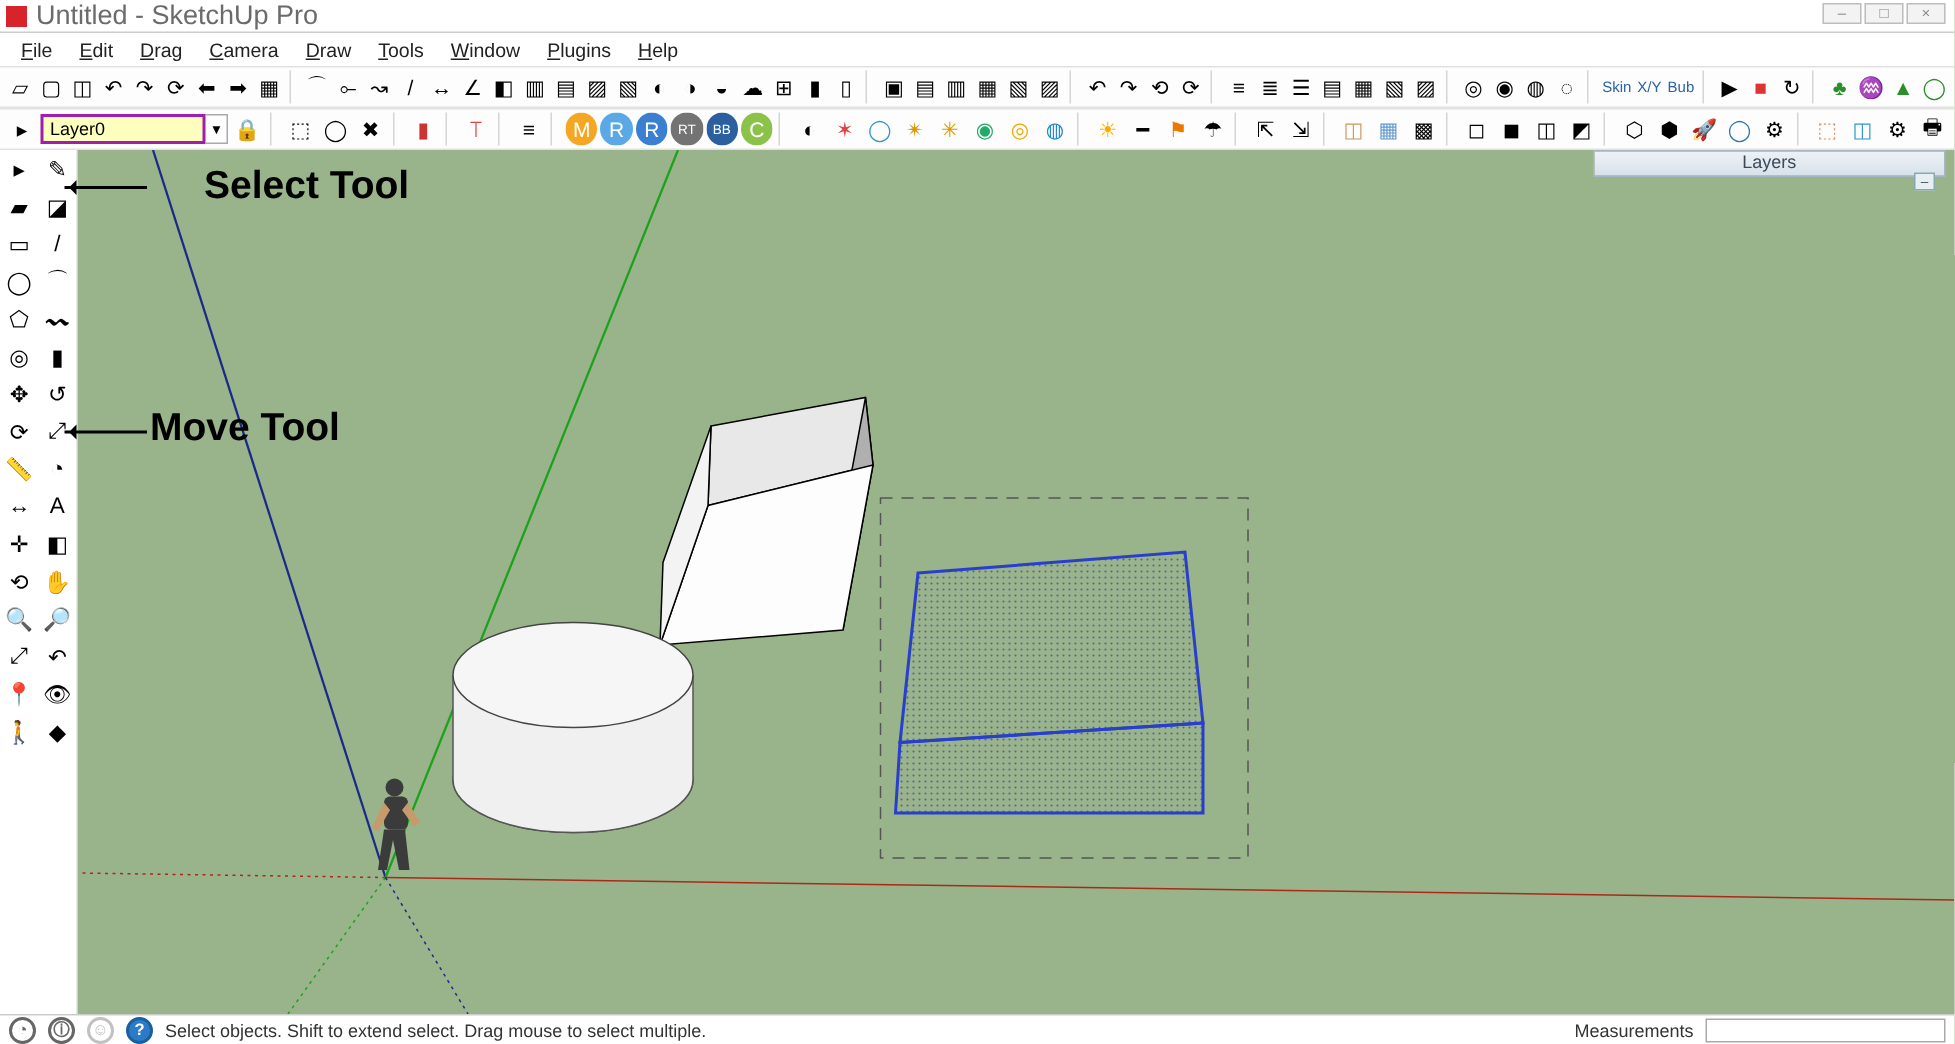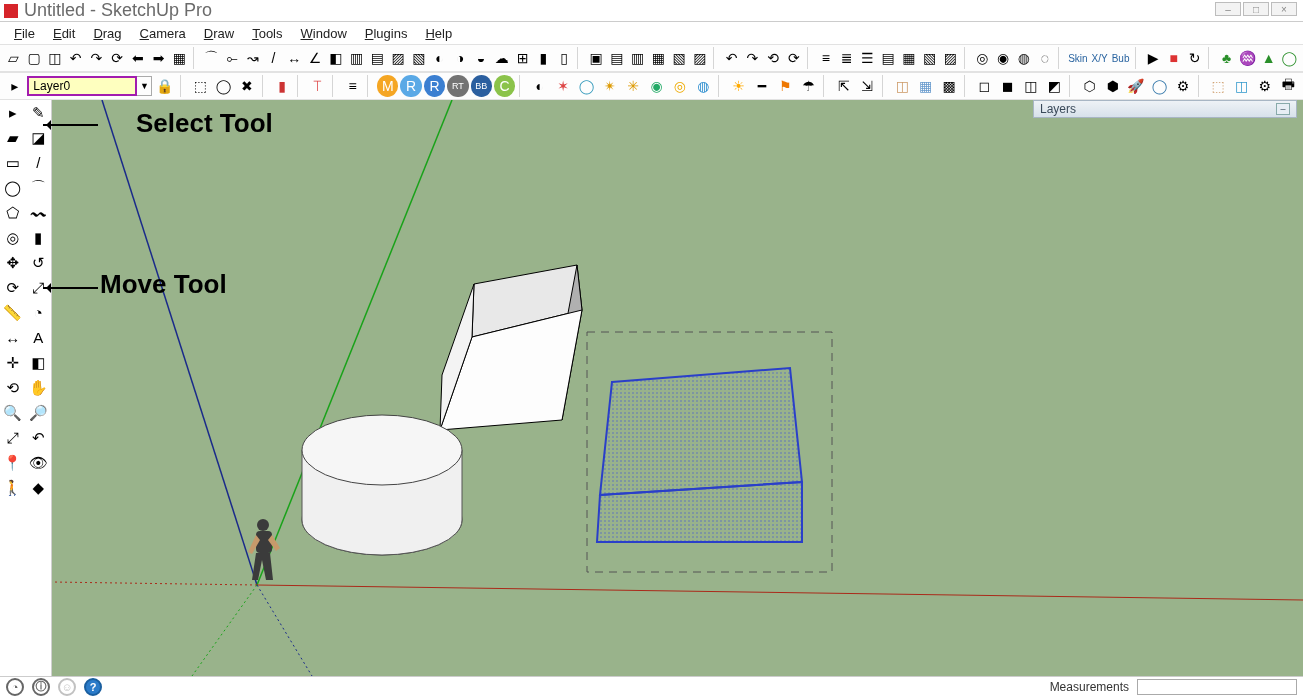--- a/index.html
+++ b/index.html
@@ -33,21 +33,21 @@
   
   .viewport { position:absolute; left:52px; top:100px; right:0; bottom:20px; background:#99b38b; overflow:hidden;}
   .viewport svg{position:absolute; left:0; top:0;}
 
   
   .annot { position:absolute; font-size:26px; font-weight:700; color:#000; white-space:nowrap; pointer-events:none;}
   .annot-line{position:absolute;height:2px;background:#000;}
   .annot-line::before{content:"";position:absolute;left:-2px;top:-4px;border:5px solid transparent;border-right-color:#000;}
 
   
-  .layers-panel{position:absolute; right:6px; top:100px; width:264px; height:18px; background:linear-gradient(#eef2f6,#d7e1ea); border:1px solid #a8b6c4; display:flex;align-items:center; padding:0 6px; font-size:12px; color:#3a4a5a;}
+  .layers-panel{position:absolute; right:6px; top:100px; width:235px; height:18px; background:linear-gradient(#eef2f6,#d7e1ea); border:1px solid #a8b6c4; display:flex;align-items:center; padding:0 6px; font-size:12px; color:#3a4a5a;flex-direction:column;}
   .layers-panel .close{margin-left:auto;width:14px;height:12px;border:1px solid #8aa;background:#e7eef4;font-size:9px;display:flex;align-items:center;justify-content:center;}
 
   
   .statusbar{position:absolute;left:0;right:0;bottom:0;height:20px;background:#fff;border-top:1px solid #ccc;display:flex;align-items:center;padding:0 6px;gap:8px;font-size:12px;color:#333;}
   .statusbar .sbtn{width:18px;height:18px;border-radius:50%;border:2px solid #666;display:flex;align-items:center;justify-content:center;font-size:11px;font-weight:bold;color:#666;}
   .statusbar .sbtn.blue{border-color:#1a5fa0;color:#fff;background:#2b7bc9;}
   .statusbar .meas-label{margin-left:auto;}
   .statusbar input{width:160px;height:16px;border:1px solid #aaa;}
 </style>
 </head>
@@ -330,15 +330,16 @@
 <div class="layers-panel">
   <span>Layers</span>
   <span class="close">–</span>
 </div>
 
 <div class="statusbar">
   <span class="sbtn">◔</span>
   <span class="sbtn">ⓘ</span>
   <span class="sbtn" style="opacity:.4">☺</span>
   <span class="sbtn blue">?</span>
+  <span>Select objects. Shift to extend select. Drag mouse to select multiple.</span>
   <span class="meas-label">Measurements</span>
   <input value="" style="">
 </div>
 
 </body></html>

